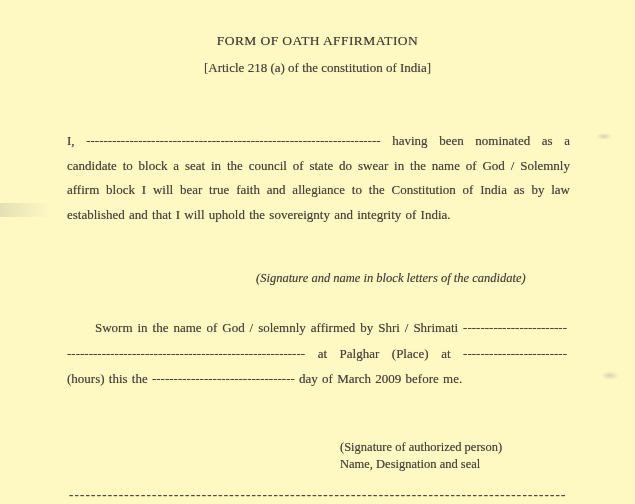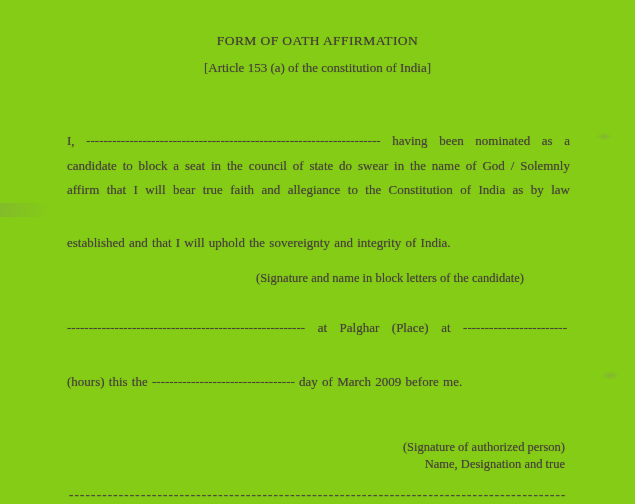--- a/index.html
+++ b/index.html
@@ -4,21 +4,21 @@
 <style>
   html, body {
     margin: 0;
     padding: 0;
     background: #ffffff;
   }
   .page {
     position: relative;
     width: 635px;
     height: 504px;
-    background: #84cc16;
+    background: #fef9c3;
     font-family: "Liberation Serif", "DejaVu Serif", serif;
     color: #48423a;
     overflow: hidden;
     text-shadow: 0 0 0.7px rgba(72, 66, 58, 0.55);
   }
   .doc-title {
     position: absolute;
     top: 33px;
     left: 5px;
     width: 625px;
@@ -60,37 +60,37 @@
     width: 500px;
     line-height: 25.5px;
   }
   .jline {
     text-align: justify;
     text-align-last: justify;
   }
   .jline.last {
     text-align: left;
     text-align-last: left;
-    margin-top: 28px;
   }
   .jline.indent {
     padding-left: 28px;
   }
   .cand-sig {
     position: absolute;
     top: 271px;
     left: 256px;
     font-size: 12.5px;
+    font-style: italic;
   }
   .auth-sig {
     position: absolute;
     top: 439px;
     left: 340px;
     width: 225px;
-    text-align: right;
+    text-align: left;
     font-size: 12.5px;
     line-height: 16.5px;
   }
   .bottom-divider {
     position: absolute;
     top: 487px;
     left: 69px;
     width: 496px;
     height: 15px;
     overflow: hidden;
@@ -126,40 +126,41 @@
     background: radial-gradient(ellipse at center, rgba(130, 125, 118, 0.30), rgba(130, 125, 118, 0) 70%);
   }
 </style>
 </head>
 <body>
 
 <div class="page">
 
   <div class="doc-title">FORM OF OATH AFFIRMATION</div>
 
-  <div class="doc-sub1">[Article 153 (a) of the constitution of India]</div>
+  <div class="doc-sub1">[Article 218 (a) of the constitution of India]</div>
 
 
   <div class="para p1">
     <div class="jline">I, -------------------------------------------------------------------- having been nominated as a</div>
     <div class="jline">candidate to block a seat in the council of state do swear in the name of God / Solemnly</div>
-    <div class="jline">affirm that I will bear true faith and allegiance to the Constitution of India as by law</div>
+    <div class="jline">affirm block I will bear true faith and allegiance to the Constitution of India as by law</div>
     <div class="jline last">established and that I will uphold the sovereignty and integrity of India.</div>
   </div>
 
   <div class="cand-sig">(Signature and name in block letters of the candidate)</div>
 
   <div class="para p2">
+    <div class="jline indent">Sworm in the name of God / solemnly affirmed by Shri / Shrimati ------------------------</div>
     <div class="jline">------------------------------------------------------- at Palghar (Place) at ------------------------</div>
     <div class="jline last">(hours) this the --------------------------------- day of March 2009 before me.</div>
   </div>
 
   <div class="auth-sig">
     <div>(Signature of authorized person)</div>
-    <div>Name, Designation and true</div>
+    <div>Name, Designation and seal</div>
   </div>
 
   <div class="bottom-divider">------------------------------------------------------------------------------------------------------------------------</div>
 
   <div class="smudge-left"></div>
   <div class="mark-right-1"></div>
   <div class="mark-right-2"></div>
 
 </div>
 

